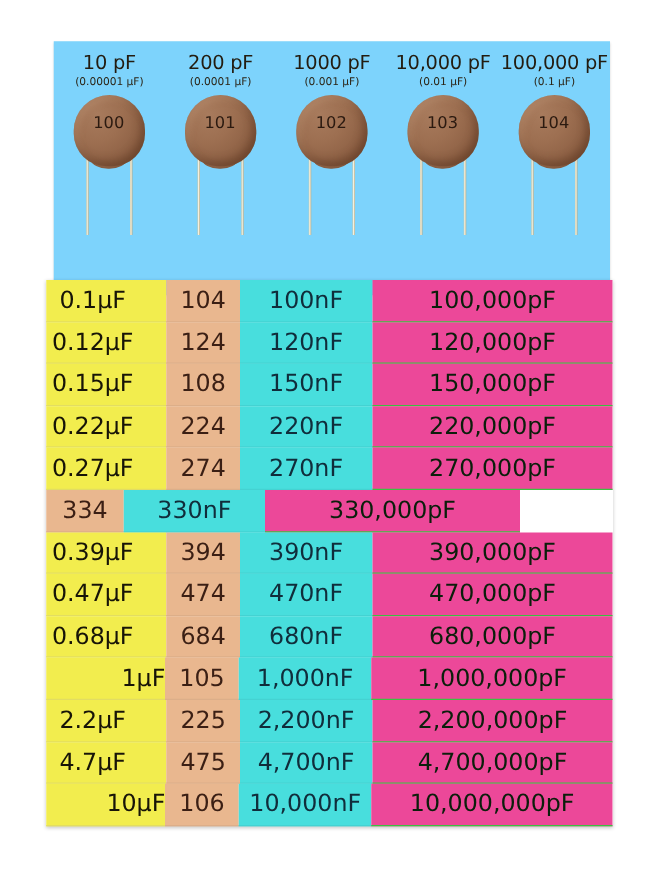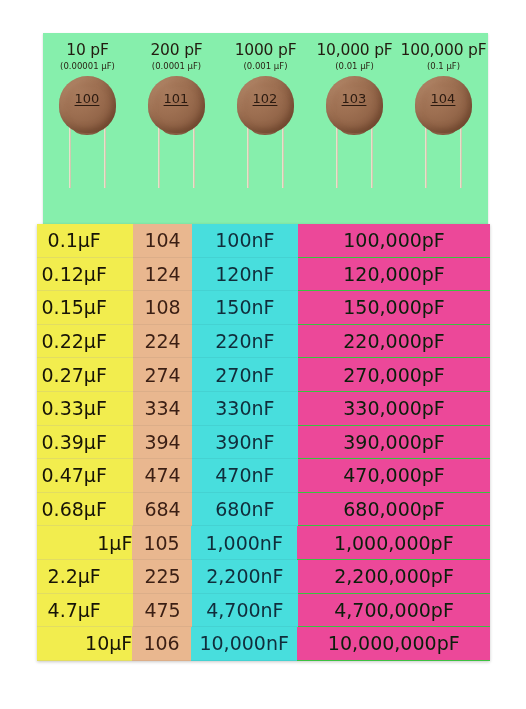--- a/index.html
+++ b/index.html
@@ -15,21 +15,21 @@
     overflow: hidden;
   }
 
   
   #capacitor-banner {
     position: absolute;
     left: 43px;
     top: 33px;
     width: 445px;
     height: 203px;
-    background: #86efac;
+    background: #7dd3fc;
     box-shadow: 0 1px 2px rgba(0,0,0,0.18);
   }
   #capacitor-banner .cap-strip {
     display: flex;
     width: 100%;
     height: 100%;
   }
   .cap-cell {
     flex: 1 1 0;
     position: relative;
@@ -89,21 +89,20 @@
     border-radius: 0 0 48% 48%;
   }
   .cap-code {
     position: absolute;
     top: 15px;
     left: 0;
     width: 73px;
     text-align: center;
     font-size: 13px;
     color: #2b1a10;
-    text-decoration: underline;
     text-underline-offset: 2px;
     z-index: 4;
   }
 
   
   #value-table {
     position: absolute;
     left: 37px;
     top: 224px;
     width: 453px;
@@ -246,21 +245,20 @@
       <div class="vt-cell col-nf">220nF</div>
       <div class="vt-cell col-pf">220,000pF</div>
     </div>
     <div class="vt-row">
       <div class="vt-cell col-uf">0.27µF</div>
       <div class="vt-cell col-code">274</div>
       <div class="vt-cell col-nf">270nF</div>
       <div class="vt-cell col-pf">270,000pF</div>
     </div>
     <div class="vt-row">
-      <div class="vt-cell col-uf">0.33µF</div>
       <div class="vt-cell col-code">334</div>
       <div class="vt-cell col-nf">330nF</div>
       <div class="vt-cell col-pf">330,000pF</div>
     </div>
     <div class="vt-row">
       <div class="vt-cell col-uf">0.39µF</div>
       <div class="vt-cell col-code">394</div>
       <div class="vt-cell col-nf">390nF</div>
       <div class="vt-cell col-pf">390,000pF</div>
     </div>

